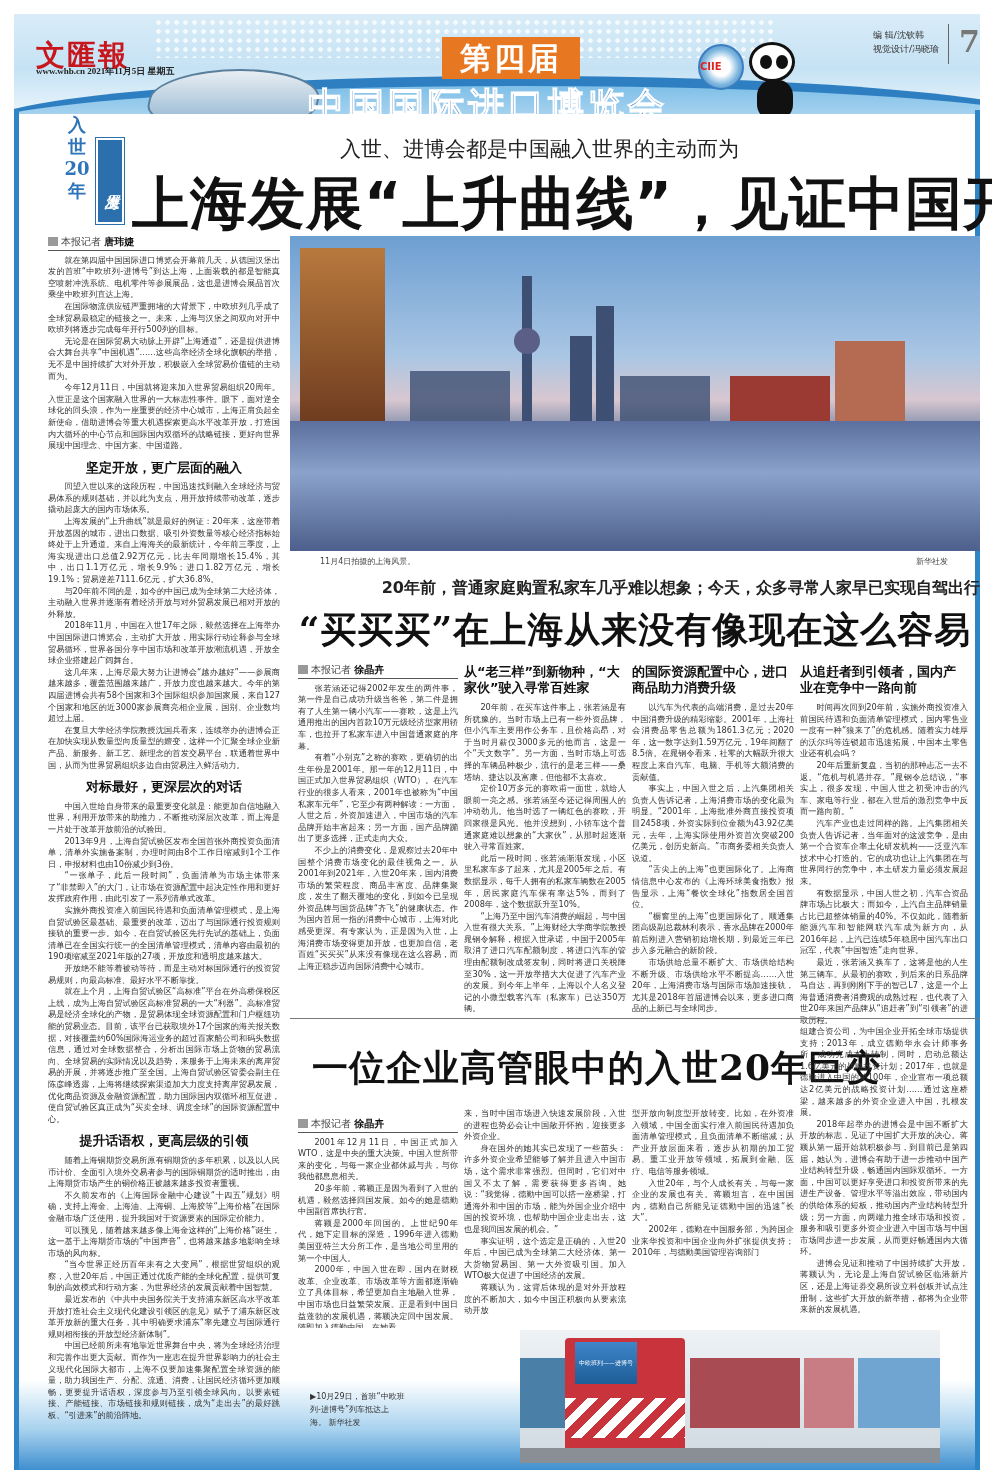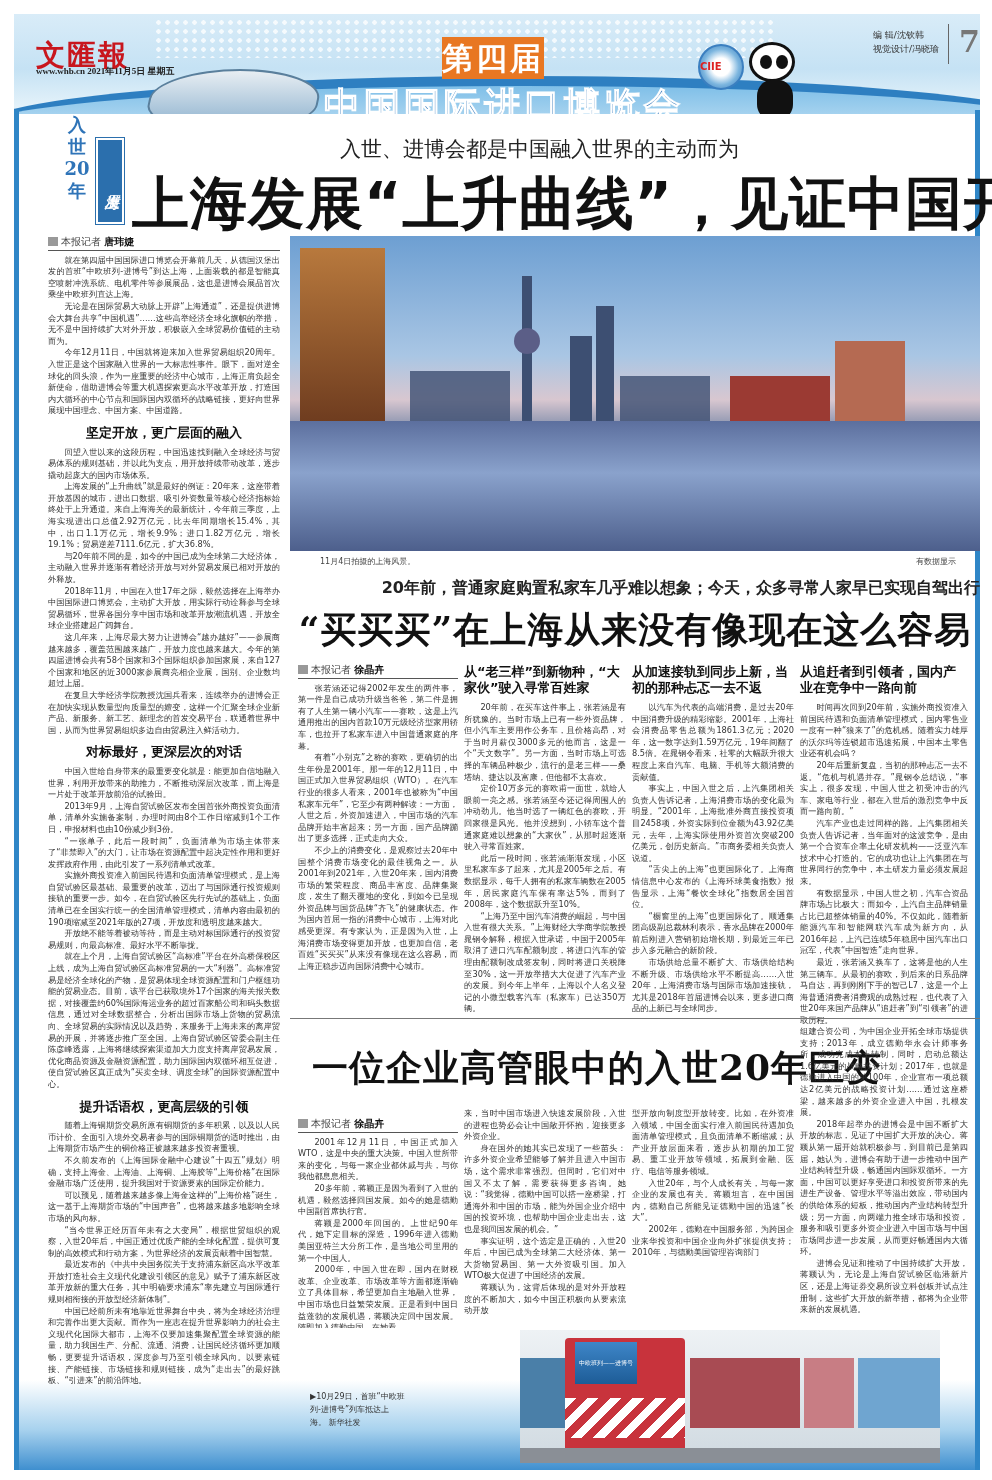--- a/index.html
+++ b/index.html
@@ -3,22 +3,22 @@
 <meta charset="utf-8">
 <style>
 *{box-sizing:border-box;margin:0;padding:0}
 body{width:992px;height:1480px;background:#fff;font-family:"DejaVu Sans",sans-serif;color:#222;position:relative;overflow:hidden}
 .banner{position:absolute;left:14px;top:14px;width:966px;height:100px;background:linear-gradient(180deg,#d9ecf8 0%,#c5e2f4 55%,#eaf5fb 100%);overflow:hidden}
 .dots{position:absolute;left:140px;top:4px;width:620px;height:40px;background-image:radial-gradient(circle,#ffffff 2px,transparent 2.5px);background-size:9px 9px;opacity:.75}
 .swoosh{position:absolute;left:-40px;top:62px;width:1100px;height:90px;border-top:10px solid #2e7fc1;border-radius:60% 60% 0 0/70% 70% 0 0;background:linear-gradient(180deg,#7fbfe8,#eaf5fb)}
 .logo{position:absolute;left:22px;top:22px;font-family:Liberation Mono, monospace;font-weight:bold;font-size:29px;color:#c8161d;letter-spacing:2px}
 .dateline{position:absolute;left:22px;top:51px;font-size:9px;font-family:"Liberation Serif",serif;color:#222;font-weight:bold}
 .venue{position:absolute;left:135px;top:55px;width:170px;height:60px;background:linear-gradient(180deg,#e8eef3,#8fb3cf);border-radius:50% 50% 40% 40%;border:2px solid #5a7f9c;transform:skewX(-12deg)}
-.edition{position:absolute;left:428px;top:23px;background:#e87722;color:#fff;font-weight:bold;font-size:31px;padding:2px 0;letter-spacing:3px;line-height:38px}
-.expo-title{position:absolute;left:310px;top:68px;font-weight:bold;font-size:36px;color:#2f74b8;letter-spacing:4px;-webkit-text-stroke:1px #fff}
+.edition{position:absolute;left:428px;top:23px;background:#e87722;color:#fff;font-weight:bold;font-size:31px;padding:2px 18px;letter-spacing:3px;line-height:38px}
+.expo-title{position:absolute;left:294px;top:68px;font-weight:bold;font-size:36px;color:#2f74b8;letter-spacing:4px;-webkit-text-stroke:1px #fff}
 .ciie{position:absolute;left:684px;top:30px;width:46px;height:46px;border-radius:50%;background:radial-gradient(circle,#ffffff 30%,#7db6df 60%,#2f74b8);border:2px solid #3b7fc0;font-size:10px;font-weight:bold;color:#d22;text-align:left;line-height:42px}
 .panda{position:absolute;left:735px;top:28px;width:60px;height:80px}
 .panda .head{position:absolute;left:0;top:0;width:46px;height:40px;background:#fff;border:3px solid #111;border-radius:50%}
 .panda .eye{position:absolute;top:10px;width:12px;height:14px;background:#111;border-radius:50%}
 .panda .body{position:absolute;left:8px;top:38px;width:36px;height:40px;background:#111;border-radius:40%}
 .editors{position:absolute;left:873px;top:28px;font-size:9px;line-height:14px;color:#333}
 .pageno{position:absolute;left:948px;top:22px;font-family:"DejaVu Serif",serif;font-size:30px;color:#777;font-weight:bold;border-left:1px solid #666;padding-left:10px;height:40px}
 .frame{position:absolute;left:14px;top:110px;width:966px;height:1360px;border:5px solid #2f86c7;border-top:none;border-radius:0 0 0 0}
 .bottom-wave{position:absolute;left:19px;top:1380px;width:956px;height:90px;background:linear-gradient(180deg,rgba(255,255,255,0) 0%,#a8d2ee 55%,#3f8fcf 100%)}
 .series{position:absolute;left:64px;top:114px;font-family:"DejaVu Serif",serif;color:#2f74b8;font-weight:bold;font-size:18px;line-height:22px;text-align:center;width:26px}
@@ -91,20 +91,21 @@
   <div>年</div>
 </div>
 <div class="series-box" style="writing-mode:vertical-rl">上海发展</div>
 
 <div class="kicker1">入世、进博会都是中国融入世界的主动而为</div>
 <div class="headline1">上海发展“上升曲线”，见证中国开放成果</div>
 
 <div class="leftcol">
   <div class="byline"><span class="sq"></span><span>本报记者</span> <b>唐玮婕</b></div>
   <p>就在第四届中国国际进口博览会开幕前几天，从德国汉堡出发的首班“中欧班列-进博号”到达上海，上面装载的都是智能真空喷射冲洗系统、电机零件等参展展品，这也是进博会展品首次乘坐中欧班列直达上海。</p>
+  <p>在国际物流供应链严重拥堵的大背景下，中欧班列几乎成了全球贸易最稳定的链接之一。未来，上海与汉堡之间双向对开中欧班列将逐步完成每年开行500列的目标。</p>
   <p>无论是在国际贸易大动脉上开辟“上海通道”，还是提供进博会大舞台共享“中国机遇”……这些高举经济全球化旗帜的举措，无不是中国持续扩大对外开放，积极嵌入全球贸易价值链的主动而为。</p>
   <p>今年12月11日，中国就将迎来加入世界贸易组织20周年。入世正是这个国家融入世界的一大标志性事件。眼下，面对逆全球化的回头浪，作为一座重要的经济中心城市，上海正肩负起全新使命，借助进博会等重大机遇探索更高水平改革开放，打造国内大循环的中心节点和国际国内双循环的战略链接，更好向世界展现中国理念、中国方案、中国道路。</p>
   <h3>坚定开放，更广层面的融入</h3>
   <p>回望入世以来的这段历程，中国迅速找到融入全球经济与贸易体系的规则基础，并以此为支点，用开放持续带动改革，逐步撬动起庞大的国内市场体系。</p>
   <p>上海发展的“上升曲线”就是最好的例证：20年来，这座带着开放基因的城市，进出口数据、吸引外资数量等核心经济指标始终处于上升通道。来自上海海关的最新统计，今年前三季度，上海实现进出口总值2.92万亿元，比去年同期增长15.4%，其中，出口1.1万亿元，增长9.9%；进口1.82万亿元，增长19.1%；贸易逆差7111.6亿元，扩大36.8%。</p>
   <p>与20年前不同的是，如今的中国已成为全球第二大经济体，主动融入世界并逐渐有着经济开放与对外贸易发展已相对开放的外释放。</p>
   <p>2018年11月，中国在入世17年之际，毅然选择在上海举办中国国际进口博览会，主动扩大开放，用实际行动诠释参与全球贸易循环，世界各国分享中国市场和改革开放潮流机遇，开放全球企业搭建起广阔舞台。</p>
   <p>这几年来，上海尽最大努力让进博会“越办越好”——参展商越来越多，覆盖范围越来越广，开放力度也越来越大。今年的第四届进博会共有58个国家和3个国际组织参加国家展，来自127个国家和地区的近3000家参展商亮相企业展，国别、企业数均超过上届。</p>
   <p>在复旦大学经济学院教授沈国兵看来，连续举办的进博会正在加快实现从数量型向质量型的嬗变，这样一个汇聚全球企业新产品、新服务、新工艺、新理念的首发交易平台，联通着世界中国，从而为世界贸易组织多边自由贸易注入鲜活动力。</p>
   <h3>对标最好，更深层次的对话</h3>
@@ -129,40 +130,40 @@
   <div class="tower" style="left:224px;top:92px;width:26px;height:26px;border-radius:50%;background:#5b5e87"></div>
   <div class="tower" style="left:280px;top:100px;width:22px;height:100px"></div>
   <div class="tower" style="left:306px;top:70px;width:18px;height:130px"></div>
   <div class="tower" style="left:120px;top:135px;width:100px;height:60px;opacity:.8"></div>
   <div class="tower" style="left:330px;top:140px;width:90px;height:55px;opacity:.8"></div>
   <div class="red" style="left:440px;top:140px;width:100px;height:55px"></div>
   <div class="red" style="left:545px;top:105px;width:70px;height:90px;background:#b56a52"></div>
   <div class="water"></div>
 </div>
 <div class="caption">11月4日拍摄的上海风景。</div>
-<div class="credit">有数据显示</div>
+<div class="credit">新华社发</div>
 
 <div class="kicker2">20年前，普通家庭购置私家车几乎难以想象；今天，众多寻常人家早已实现自驾出行</div>
 <div class="headline2">“买买买”在上海从来没有像现在这么容易</div>
 
 <div class="art2" style="left:298px;width:160px">
   <div class="byline"><span class="sq"></span><span>本报记者</span> <b>徐晶卉</b></div>
   <p>张若涵还记得2002年发生的两件事，第一件是自己成功升级当爸爸，第二件是拥有了人生第一辆小汽车——赛欧，这是上汽通用推出的国内首款10万元级经济型家用轿车，也拉开了私家车进入中国普通家庭的序幕。</p>
   <p>有着“小别克”之称的赛欧，更确切的出生年份是2001年。那一年的12月11日，中国正式加入世界贸易组织（WTO）。在汽车行业的很多人看来，2001年也被称为“中国私家车元年”，它至少有两种解读：一方面，人世之后，外资加速进入，中国市场的汽车品牌开始丰富起来；另一方面，国产品牌蹦出了更多选择，正式走向大众。</p>
   <p>不少上的消费变化，是观察过去20年中国整个消费市场变化的最佳视角之一。从2001年到2021年，入世20年来，国内消费市场的繁荣程度、商品丰富度、品牌集聚度，发生了翻天覆地的变化，到如今已呈现外资品牌与国货品牌“齐飞”的健康状态。作为国内首屈一指的消费中心城市，上海对此感受更深。有专家认为，正是因为入世，上海消费市场变得更加开放，也更加自信，老百姓“买买买”从来没有像现在这么容易，而上海正稳步迈向国际消费中心城市。</p>
 </div>
 <div class="art2" style="left:464px;width:162px">
   <h4>从“老三样”到新物种，“大家伙”驶入寻常百姓家</h4>
   <p>20年前，在买车这件事上，张若涵是有所犹豫的。当时市场上已有一些外资品牌，但小汽车主要用作公务车，且价格高昂，对于当时月薪仅3000多元的他而言，这是一个“天文数字”。另一方面，当时市场上可选择的车辆品种极少，流行的是老三样——桑塔纳、捷达以及富康，但他都不太喜欢。</p>
   <p>定价10万多元的赛欧甫一面世，就给人眼前一亮之感。张若涵至今还记得周围人的冲动劲儿。他当时选了一辆红色的赛欧，开回家很是风光。他并没想到，小轿车这个普通家庭难以想象的“大家伙”，从那时起逐渐驶入寻常百姓家。</p>
   <p>此后一段时间，张若涵渐渐发现，小区里私家车多了起来，尤其是2005年之后。有数据显示，每千人拥有的私家车辆数在2005年，居民家庭汽车保有率达5%，而到了2008年，这个数据跃升至10%。</p>
   <p>“上海乃至中国汽车消费的崛起，与中国入世有很大关系。”上海财经大学商学院教授晁钢令解释，根据入世承诺，中国于2005年取消了进口汽车配额制度，将进口汽车的管理由配额制改成签发制，同时将进口关税降至30%，这一开放举措大大促进了汽车产业的发展。到今年上半年，上海以个人名义登记的小微型载客汽车（私家车）已达350万辆。</p>
 </div>
 <div class="art2" style="left:632px;width:162px">
-  <h4>从加速接轨到同步上新，当初的那种忐忑一去不返</h4>
+  <h4>的国际资源配置中心，进口商品助力消费升级</h4>
   <p>以汽车为代表的高端消费，是过去20年中国消费升级的精彩缩影。2001年，上海社会消费品零售总额为1861.3亿元；2020年，这一数字达到1.59万亿元，19年间翻了8.5倍。在晁钢令看来，社零的大幅跃升很大程度上来自汽车、电脑、手机等大额消费的贡献值。</p>
   <p>事实上，中国入世之后，上汽集团相关负责人告诉记者，上海消费市场的变化最为明显。“2001年，上海批准外商直接投资项目2458项，外资实际到位金额为43.92亿美元，去年，上海实际使用外资首次突破200亿美元，创历史新高。”市商务委相关负责人说道。</p>
   <p>“舌尖上的上海”也更国际化了。上海商情信息中心发布的《上海环球美食指数》报告显示，上海“餐饮全球化”指数居全国首位。</p>
   <p>“橱窗里的上海”也更国际化了。顺通集团高级副总裁林利表示，香水品牌在2000年前后刚进入营销初始增长期，到最近三年已步入多元融合的新阶段。</p>
   <p>市场供给总量不断扩大、市场供给结构不断升级、市场供给水平不断提高……入世20年，上海消费市场与国际市场加速接轨，尤其是2018年首届进博会以来，更多进口商品的上新已与全球同步。</p>
 </div>
 <div class="art2" style="left:800px;width:168px">
   <h4>从追赶者到引领者，国内产业在竞争中一路向前</h4>
   <p>时间再次回到20年前，实施外商投资准入前国民待遇和负面清单管理模式，国内零售业一度有一种“狼来了”的危机感。随着实力雄厚的沃尔玛等连锁超市迅速拓展，中国本土零售业还有机会吗？</p>
   <p>20年后重新复盘，当初的那种忐忑一去不返。“危机与机遇并存。”晁钢令总结说，“事实上，很多发现，中国人世之初受冲击的汽车、家电等行业，都在入世后的激烈竞争中反而一路向前。”</p>

